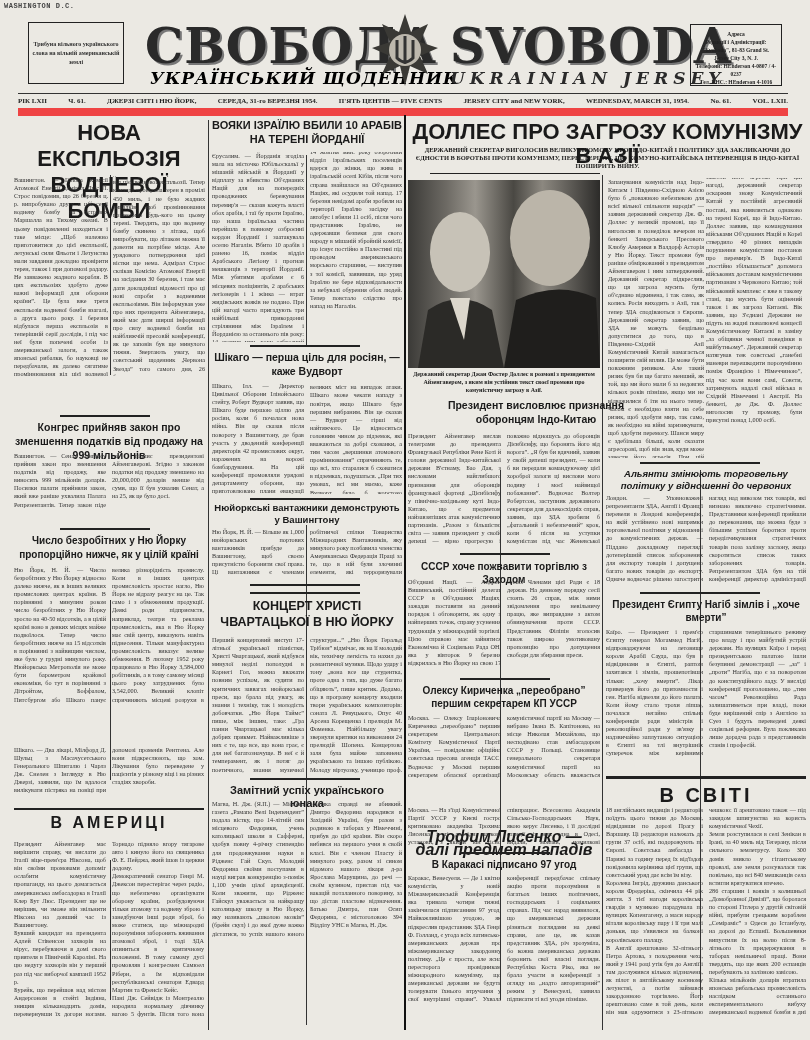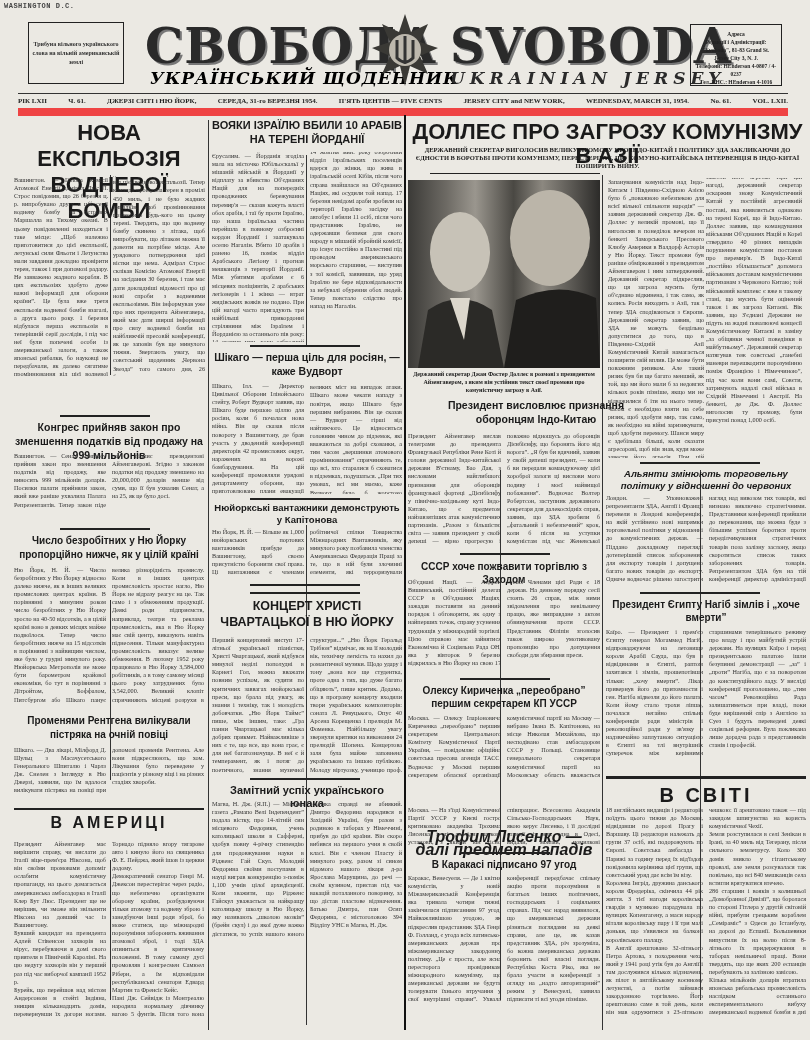--- a/index.html
+++ b/index.html
@@ -94,33 +94,32 @@
     </div>
   <div class="sep" style="left:250px;top:345px;width:110px;"></div>
 
   <div class="h" style="left:212px;top:350px;width:190px;font-size:10.5px;line-height:14px;">Шікаго — перша ціль для росіян, — каже Вудворт</div>
   <div class="txt" style="left:212px;top:382px;width:92px;height:112px;">Шікаго, Ілл. — Директор Цивільної Оборони Ілінойського стейту, Роберт Вудворт заявив, що Шікаго буде першою ціллю для росіян, коли б почалася нова війна. Він це сказав після повороту з Вашингтону, де брав участь у дводенній конференції директорів 42 промислових округ, наражених на ворожі бомбардування. На цій конференції промовляли урядові департаменту оборони, що приготовлювано плани евакуації великих міст на випадок атаки. Шікаго може чекати нападу з повітря, якщо Шікаго буде першим вибраним. Він це сказав — Вудворт — гірші від найтяжчого. Це відноситься головним чином до підземок, які вважаються за добрі схованки, а тим часом „вершинки атомового проміннювання” спричиняють те, що всі, хто старалися б сховатися в підземках, подушаться. „При тих умовах, всі ми маємо, каже Вудворт, було б жорстоко дозволити публіці думати, що вона знайде захист в цих схованках”. Але директор Цивільної Оборони Шікаго Антоні Дж. Мюллен твердить, що в Шікаго — сказав кажуть на випадок атомової атаки.</div>
   <div class="txt" style="left:310px;top:382px;width:92px;height:112px;">
       <p style="margin-top:-112px;">Шікаго, Ілл. — Директор Цивільної Оборони Ілінойського стейту, Роберт Вудворт заявив, що Шікаго буде першою ціллю для росіян, коли б почалася нова війна. Він це сказав після повороту з Вашингтону, де брав участь у дводенній конференції директорів 42 промислових округ, наражених на ворожі бомбардування. На цій конференції промовляли урядові департаменту оборони, що приготовлювано плани евакуації великих міст на випадок атаки. Шікаго може чекати нападу з повітря, якщо Шікаго буде першим вибраним. Він це сказав — Вудворт — гірші від найтяжчого. Це відноситься головним чином до підземок, які вважаються за добрі схованки, а тим часом „вершинки атомового проміннювання” спричиняють те, що всі, хто старалися б сховатися в підземках, подушаться. „При тих умовах, всі ми маємо, каже Вудворт, було б жорстоко дозволити публіці думати, що вона знайде захист в цих схованках”. Але директор Цивільної Оборони Шікаго Антоні Дж. Мюллен твердить, що в Шікаго — сказав кажуть на випадок атомової атаки.</p>
     </div>
   <div class="sep" style="left:250px;top:498px;width:110px;"></div>
 
-  <div class="h" style="left:212px;top:502px;width:190px;font-size:9.5px;line-height:12px;">Нюйоркські вантажники демонструють у Капітонова</div>
+  <div class="h" style="left:212px;top:502px;width:190px;font-size:9.5px;line-height:12px;">Нюйоркські вантажники демонструють у Вашингтону</div>
   <div class="txt" style="left:212px;top:528px;width:190px;height:52px;column-count:2;column-gap:6px;">Ню Йорк, Н. Й. — Більше як 1,000 нюйоркських портових вантажників прибуде до Вашингтону, щоб своєю присутністю боронити свої права. Ці вантажники є членами робітничої спілки Товариства Міжнародних Вантажників, яку минулого року позбавила членства Американська Федерація Праці за те, що в ній були злочинні елементи, які терроризували робітників Нюйоркського порту. В Вашингтоні представники вантажників, що прибули туди своїми автами та автобусами, піккетують Білий Дім та Крайову Раду Робітничих Відносин, яка не хотіла затвердити вибору мільйонів виборів.</div>
   <div class="sep" style="left:250px;top:584px;width:110px;"></div>
 
   <div class="sep" style="left:60px;top:415px;width:90px;"></div>
   <div class="h" style="left:14px;top:420px;width:190px;font-size:10.5px;line-height:14px;">Конгрес прийняв закон про зменшення податків від продажу на 999 мільйонів</div>
   <div class="txt" style="left:14px;top:452px;width:190px;height:72px;column-count:2;column-gap:6px;">Вашингтон. — Сенат Конгресу прийняв закон про зменшення податків від продажу, яке виносить 999 мільйонів доларів. Посилки палати прийняли закон, який вже раніше ухвалила Палата Репрезентантів. Тепер закон піде на підпис президентові Айзенгаверові. Згідно з законом податки від продажу зменшено на 20,000,000 доларів менше від суми, що її був ухвалив Сенат, а на 25, як це було досі.</div>
   <div class="sep" style="left:60px;top:528px;width:90px;"></div>
 
   <div class="h" style="left:14px;top:534px;width:190px;font-size:10px;line-height:14px;">Число безробітних у Ню Йорку пропорційно нижче, як у цілій країні</div>
   <div class="txt" style="left:14px;top:566px;width:190px;height:140px;column-count:2;column-gap:6px;">Ню Йорк, Н. Й. — Число безробітних у Ню Йорку відносно далеко нижче, як в інших великих промислових центрах країни. В порівнянні з минулим роком число безробітних у Ню Йорку зросло на 40-50 відсотків, а в цілій країні воно в деяких місцях майже подвоїлося. Тепер число безробітних нижче на 15 відсотків в порівнянні з найвищим числом, яке було у грудні минулого року. Нюйоркська Метрополія не може бути барометром крайової економіки, бо тут в порівнянні з Дітройтом, Боффалом, Питсбургом або Шікаго панує велика різнорідність промислу. Коли в інших центрах промисловість зростає наглo, Ню Йорк не відразу реагує на це. Так само і з обмеженням продукції. Деякі роди підприємств, наприклад, театри та реклама промисловість, яка в Ню Йорку має свій центр, виказують навіть піднесення. Тільки мануфактурна промисловість виказує велике обмеження. В лютому 1952 року працювало в Ню Йорку 3,584,000 робітників, а в тому самому місяці цього року затруднених було 3,542,000. Великий клопіт спричиняють місцеві розрухи в Нюйоркському порті, які тривають довший час. Найбільше число безробітних між порторіканським населенням, яке переважно нефахове, найскоріше втрачає працю, коли починається безробіття.</div>
 
-  <div class="h" style="left:14px;top:714px;width:190px;font-size:10px;line-height:14px;">Променями Рентгена вилікували пістряка на очній повіці</div>
   <div class="txt" style="left:14px;top:746px;width:190px;height:56px;column-count:2;column-gap:6px;">Шікаго. — Два лікарі, Мілфорд Д. Шульц з Масачусетського Генерального Шпиталю і Чарлз Дж. Снелен з Інглвуду в Ню Джерзі, заявили, що їм вдалося вилікувати пістряка на повіці при допомозі променів Рентгена. Але вони підкреслюють, що хом. Лікування було переведене у пацієнтів у різному віці і на різних стадіях хвороби.</div>
   <div class="sep" style="left:14px;top:808px;width:190px;"></div>
 
   <div class="bullet-h" style="left:14px;top:814px;width:190px;font-size:16px;">В АМЕРИЦІ</div>
   <div class="txt" style="left:14px;top:840px;width:190px;height:180px;column-count:2;column-gap:6px;">
     <p>Президент Айзенгавер має вирішити справу, чи вислати до Італії віце-прем'єра Ніксона, щоб він своїми промовами допоміг ослабити комуністичну пропаганду, на цього домагається американська амбасадорка в Італії Клер Бут Люс. Президент ще не вирішив, чи зможе він звільнити Ніксона на довший час із Вашингтону.</p>
     <p>Бувший кандидат на президента Адлей Стівенсон захворів на вірус, перебуваючи в домі свого приятеля в Північній Кароліні. На цю недугу захворів він у перший раз під час виборчої кампанії 1952 р.</p>
     <p>Бурейк, що перейшов над містом Андерсоном в стейті Індіяна, знищив кільканадцять домів, перевернувши їх догори ногами. Торнадо підняло вгору тягарове авто і кинуло його на священика Ф. Е. Пейджа, який ішов із церкви додому.</p>
     <p>Демократичний сенатор Генрі М. Джексон перестерігає через радіо, що небезпечно організувати оборону країни, розбудовуючи тільки атомову та водневу зброю і занедбуючи інші роди зброї, бо може статися, що міжнародні порозуміння заборонять вживання атомової зброї, і тоді ЗДА опиниться в критичному положенні. В тому самому дусі промовляв і конгресмен Самюел Ріберн, а їм відповідали республіканські сенатори Едвард Мартин та Френсіс Кейс.</p>
     <p>Пані Дж. Сейвідж із Монтреалю народила нормальну дівчинку вагою 5 фунтів. Після того вона народила ще двох дівчаток, зрослих головами. Лікарі заявляють, що досі ще не було випадку, щоб сіямські близнюки родилися одночасно з нормальним дитям.</p>

